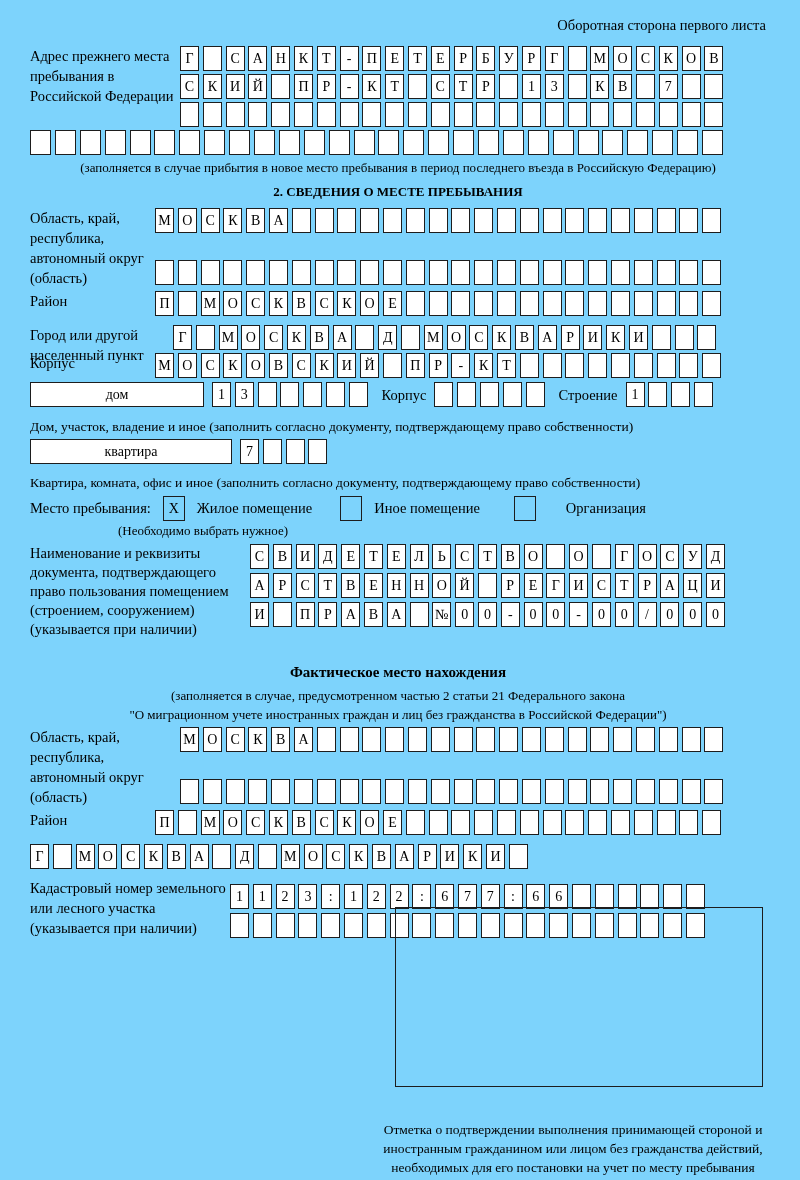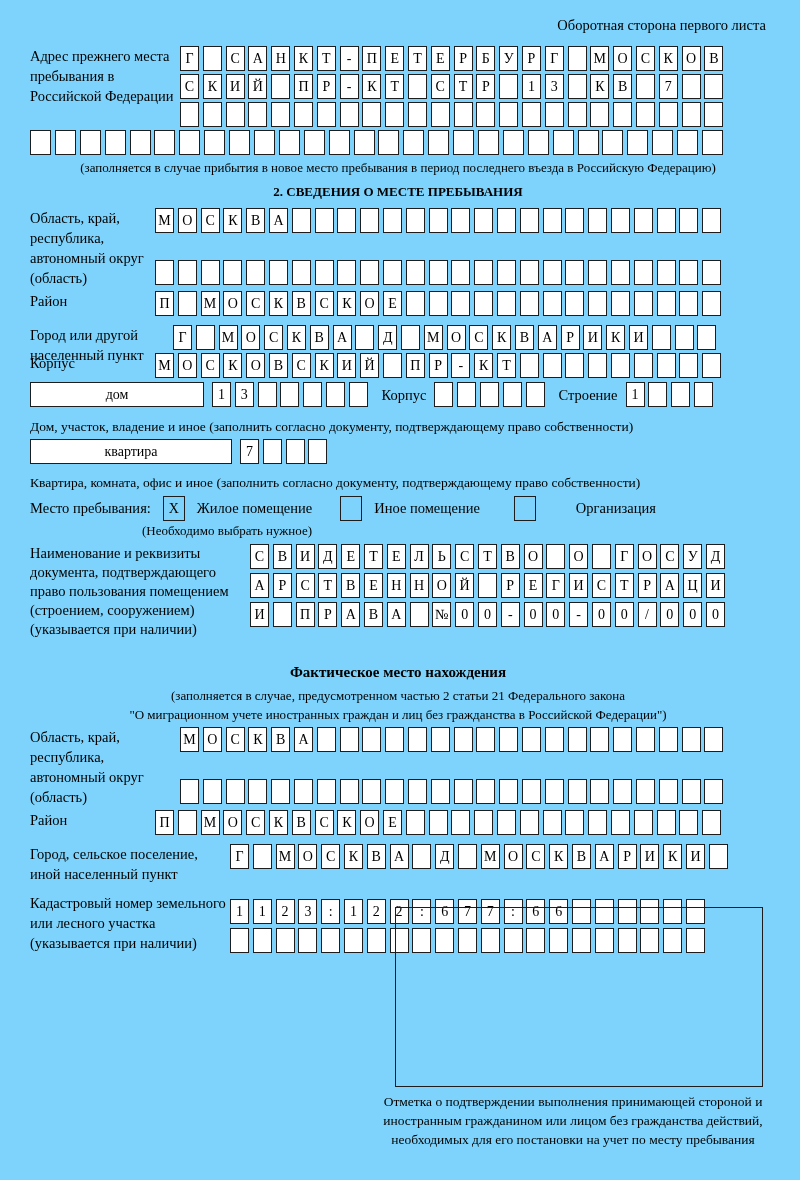--- a/index.html
+++ b/index.html
@@ -28,23 +28,23 @@
   .named-box {
     flex:0 0 auto; border:1.6px solid #1d1d1d; height:23px; display:flex;
     align-items:center; justify-content:center; font-size:14px; background:#fff;
   }
   .inline-label { font-size:14.5px; line-height:26px; padding:0 8px 0 10px; white-space:nowrap; }
   .stay-row { display:flex; align-items:center; font-size:14.5px; }
   .chk {
     flex:0 0 auto; width:20px; height:23px; border:1.6px solid #1d1d1d;
     display:flex; align-items:center; justify-content:center; font-size:14px; margin:0 12px;
   }
-  .stay-note { font-size:13px; line-height:18px; margin-left:112px; margin-top:1px; }
+  .stay-note { font-size:13px; line-height:18px; margin-left:88px; margin-top:1px; }
   .stamp-box { position:absolute; left:395px; top:907px; width:366px; height:178px; border:1.8px solid #1d1d1d; }
-  .stamp-caption { position:absolute; left:376px; top:1092px; width:394px; font-size:13.5px; line-height:19px; text-align:center; }
+  .stamp-caption { position:absolute; left:376px; top:1120px; width:394px; font-size:13.5px; line-height:19px; text-align:center; }
   .mt2{margin-top:9px}.mt3{margin-top:3px}.mt4{margin-top:4px}.mt5{margin-top:5px}.mt6{margin-top:22px}.mt12{margin-top:12px}
 </style>
 </head>
 <body>
 
 <div class="page">
 
   <div class="top-note">Оборотная сторона первого листа</div>
 
   <div class="field mt12">
@@ -362,21 +362,21 @@
   </div>
   <div class="caption-left mt2">Квартира, комната, офис и иное (заполнить согласно документу, подтверждающему право собственности)</div>
 
   <div class="stay-row mt4">
     <span>Место пребывания:</span>
     <span class="chk">X</span>
     <span>Жилое помещение</span>
     <span class="chk" style="margin-left:28px"></span>
     <span>Иное помещение</span>
     <span class="chk" style="margin-left:34px"></span>
-    <span style="margin-left:28px">Организация</span>
+    <span style="margin-left:18px">Организация</span>
   </div>
   <div class="stay-note">(Необходимо выбрать нужное)</div>
 
   <div class="field mt4">
     <div class="flabel" style="width:220px; line-height:19px">Наименование и реквизиты документа, подтверждающего право пользования помещением (строением, сооружением) (указывается при наличии)</div>
     <div class="rows">
       <div class="boxrow" style="margin-bottom:4px">
           <span class="cbox">С</span>
           <span class="cbox">В</span>
           <span class="cbox">И</span>
@@ -537,21 +537,20 @@
           <span class="cbox"></span>
           <span class="cbox"></span>
           <span class="cbox"></span>
           <span class="cbox"></span>
           <span class="cbox"></span>
         </div>
       </div>
   </div>
 
   <div class="field mt2">
-    <div class="flabel" style="width:200px">Город, сельское поселение, иной населенный пункт</div>
     <div class="rows">
         <div class="boxrow">
           <span class="cbox">Г</span>
           <span class="cbox"></span>
           <span class="cbox">М</span>
           <span class="cbox">О</span>
           <span class="cbox">С</span>
           <span class="cbox">К</span>
           <span class="cbox">В</span>
           <span class="cbox">А</span>

